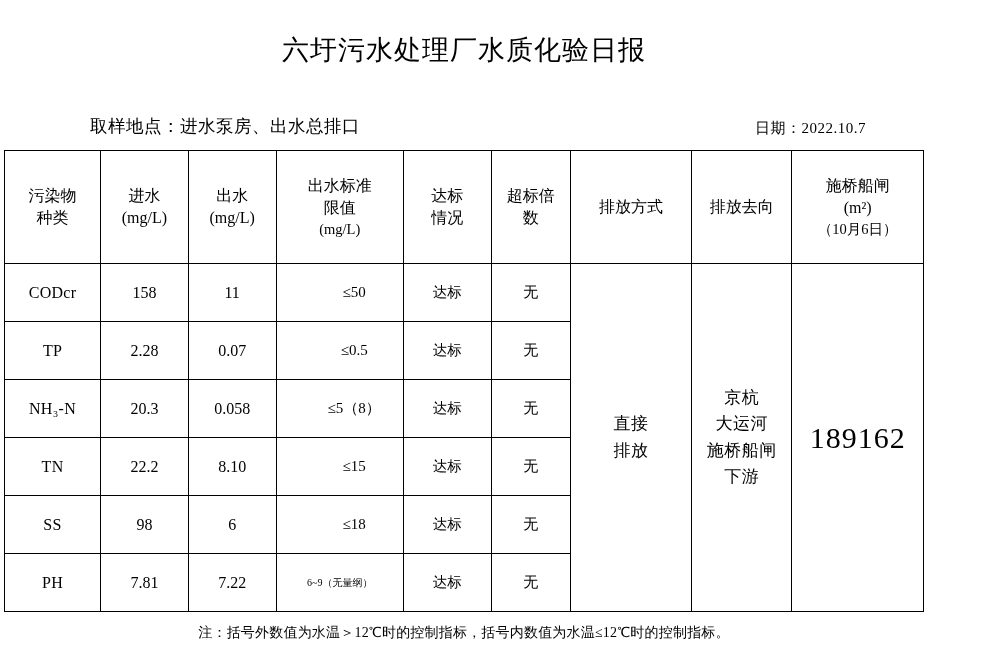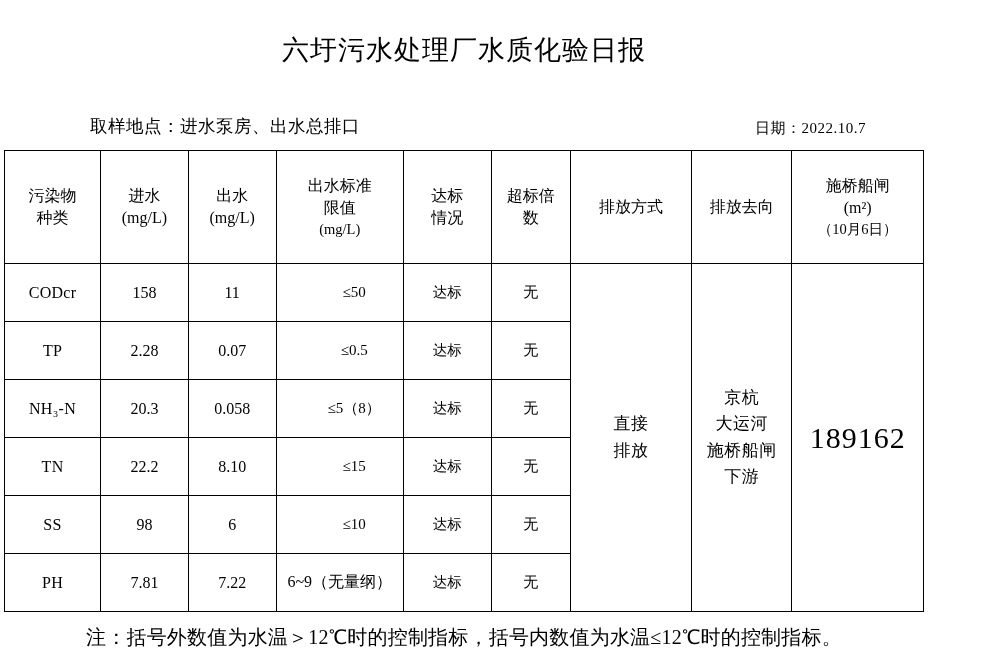--- a/index.html
+++ b/index.html
@@ -72,41 +72,41 @@
   }
   td.param {
     font-size: 16px;
     letter-spacing: 0.3px;
   }
   td.limit {
     font-size: 15px;
     padding-left: 32px;
   }
   td.limit-small {
-    font-size: 16px;
+    font-size: 10px;
   }
   td.status {
     font-size: 14.5px;
   }
   td.excess {
     font-size: 15px;
   }
   td.merged {
     font-size: 17px;
     line-height: 1.55;
     letter-spacing: 0.5px;
   }
   td.volume {
     font-size: 30px;
     letter-spacing: 1px;
   }
   .note {
     margin: 6px 0 0 0;
     text-align: center;
-    font-size: 20px;
+    font-size: 14px;
     letter-spacing: 0.2px;
   }
 </style>
 </head>
 <body>
 
 <div class="page">
 
   <div class="title">六圩污水处理厂水质化验日报</div>
 
@@ -204,21 +204,21 @@
         <td>22.2</td>
         <td>8.10</td>
         <td class="limit">≤15</td>
         <td class="status">达标</td>
         <td class="excess">无</td>
       </tr>
       <tr>
         <td class="param">SS</td>
         <td>98</td>
         <td>6</td>
-        <td class="limit">≤10</td>
+        <td class="limit">≤18</td>
         <td class="status">达标</td>
         <td class="excess">无</td>
       </tr>
       <tr>
         <td class="param">PH</td>
         <td>7.81</td>
         <td>7.22</td>
         <td class="limit-small">6~9（无量纲）</td>
         <td class="status">达标</td>
         <td class="excess">无</td>

